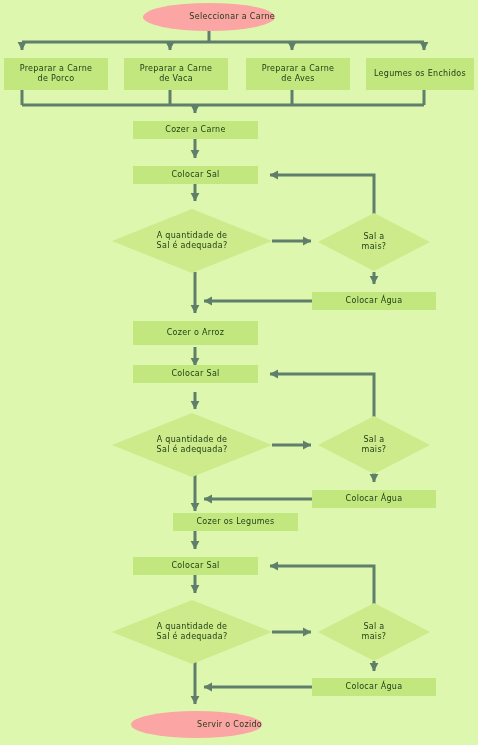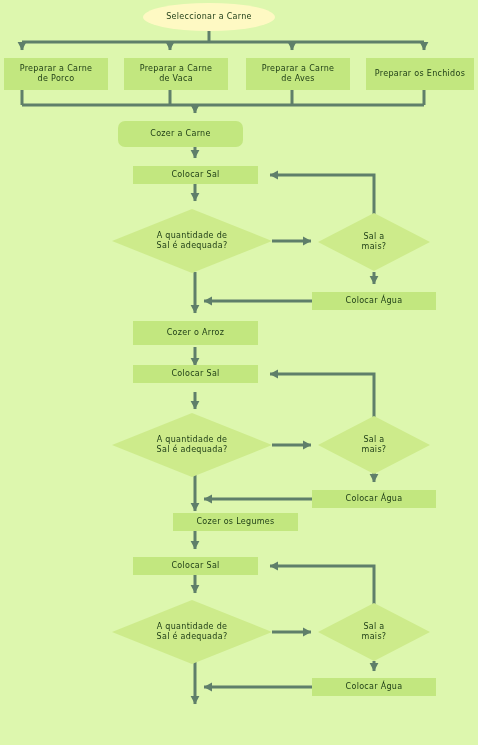--- a/index.html
+++ b/index.html
@@ -35,22 +35,23 @@
     text-align: center;
     color: #1b3a14;
     font-size: 8px;
     line-height: 10px;
     letter-spacing: 0.3px;
   }
   .node-process {
     background: #c2e77f;
   }
   .node-terminator {
-    background: #fef9c3;
+    background: #fca5a5;
     border-radius: 50%;
+    justify-content: flex-end;
   }
   .node-decision {
     background: transparent;
   }
   .node-decision .diamond-shape {
     position: absolute;
     left: 0;
     top: 0;
     width: 100%;
     height: 100%;
@@ -122,41 +123,44 @@
       <path d="M374,608 L374,566 L270,566" marker-end="url(#arrow-left)"></path>
       <path d="M312,687 L204,687" marker-end="url(#arrow-left)"></path>
       <path d="M195,661 L195,704" marker-end="url(#arrow-down)"></path>
     </g>
   </svg>
 
   <div class="node node-terminator" style="left:143px; top:3px; width:132px; height:28px;">
     <span class="node-label">Seleccionar a Carne</span>
   </div>
 
+  <div class="node node-terminator" style="left:131px; top:711px; width:131px; height:27px;">
+    <span class="node-label">Servir o Cozido</span>
+  </div>
 
   <div class="node node-process" style="left:4px; top:58px; width:104px; height:32px;">
     <span class="node-label">Preparar a Carne
 de Porco</span>
   </div>
 
   <div class="node node-process" style="left:124px; top:58px; width:104px; height:32px;">
     <span class="node-label">Preparar a Carne
 de Vaca</span>
   </div>
 
   <div class="node node-process" style="left:246px; top:58px; width:104px; height:32px;">
     <span class="node-label">Preparar a Carne
 de Aves</span>
   </div>
 
   <div class="node node-process" style="left:366px; top:58px; width:108px; height:32px;">
-    <span class="node-label">Preparar os Enchidos</span>
-  </div>
-
-  <div class="node node-process" style="left:118px; top:121px; width:125px; height:26px;border-radius:7px;">
+    <span class="node-label">Legumes os Enchidos</span>
+  </div>
+
+  <div class="node node-process" style="left:133px; top:121px; width:125px; height:18px;">
     <span class="node-label">Cozer a Carne</span>
   </div>
 
   <div class="node node-process" style="left:133px; top:166px; width:125px; height:18px;">
     <span class="node-label">Colocar Sal</span>
   </div>
 
   <div class="node node-decision" style="left:112px; top:209px; width:160px; height:64px;">
     <svg class="diamond-shape" viewBox="0 0 160 64" preserveAspectRatio="none">
       <polygon points="80,0 160,32 80,64 0,32" fill="#cdeb8b"></polygon>

